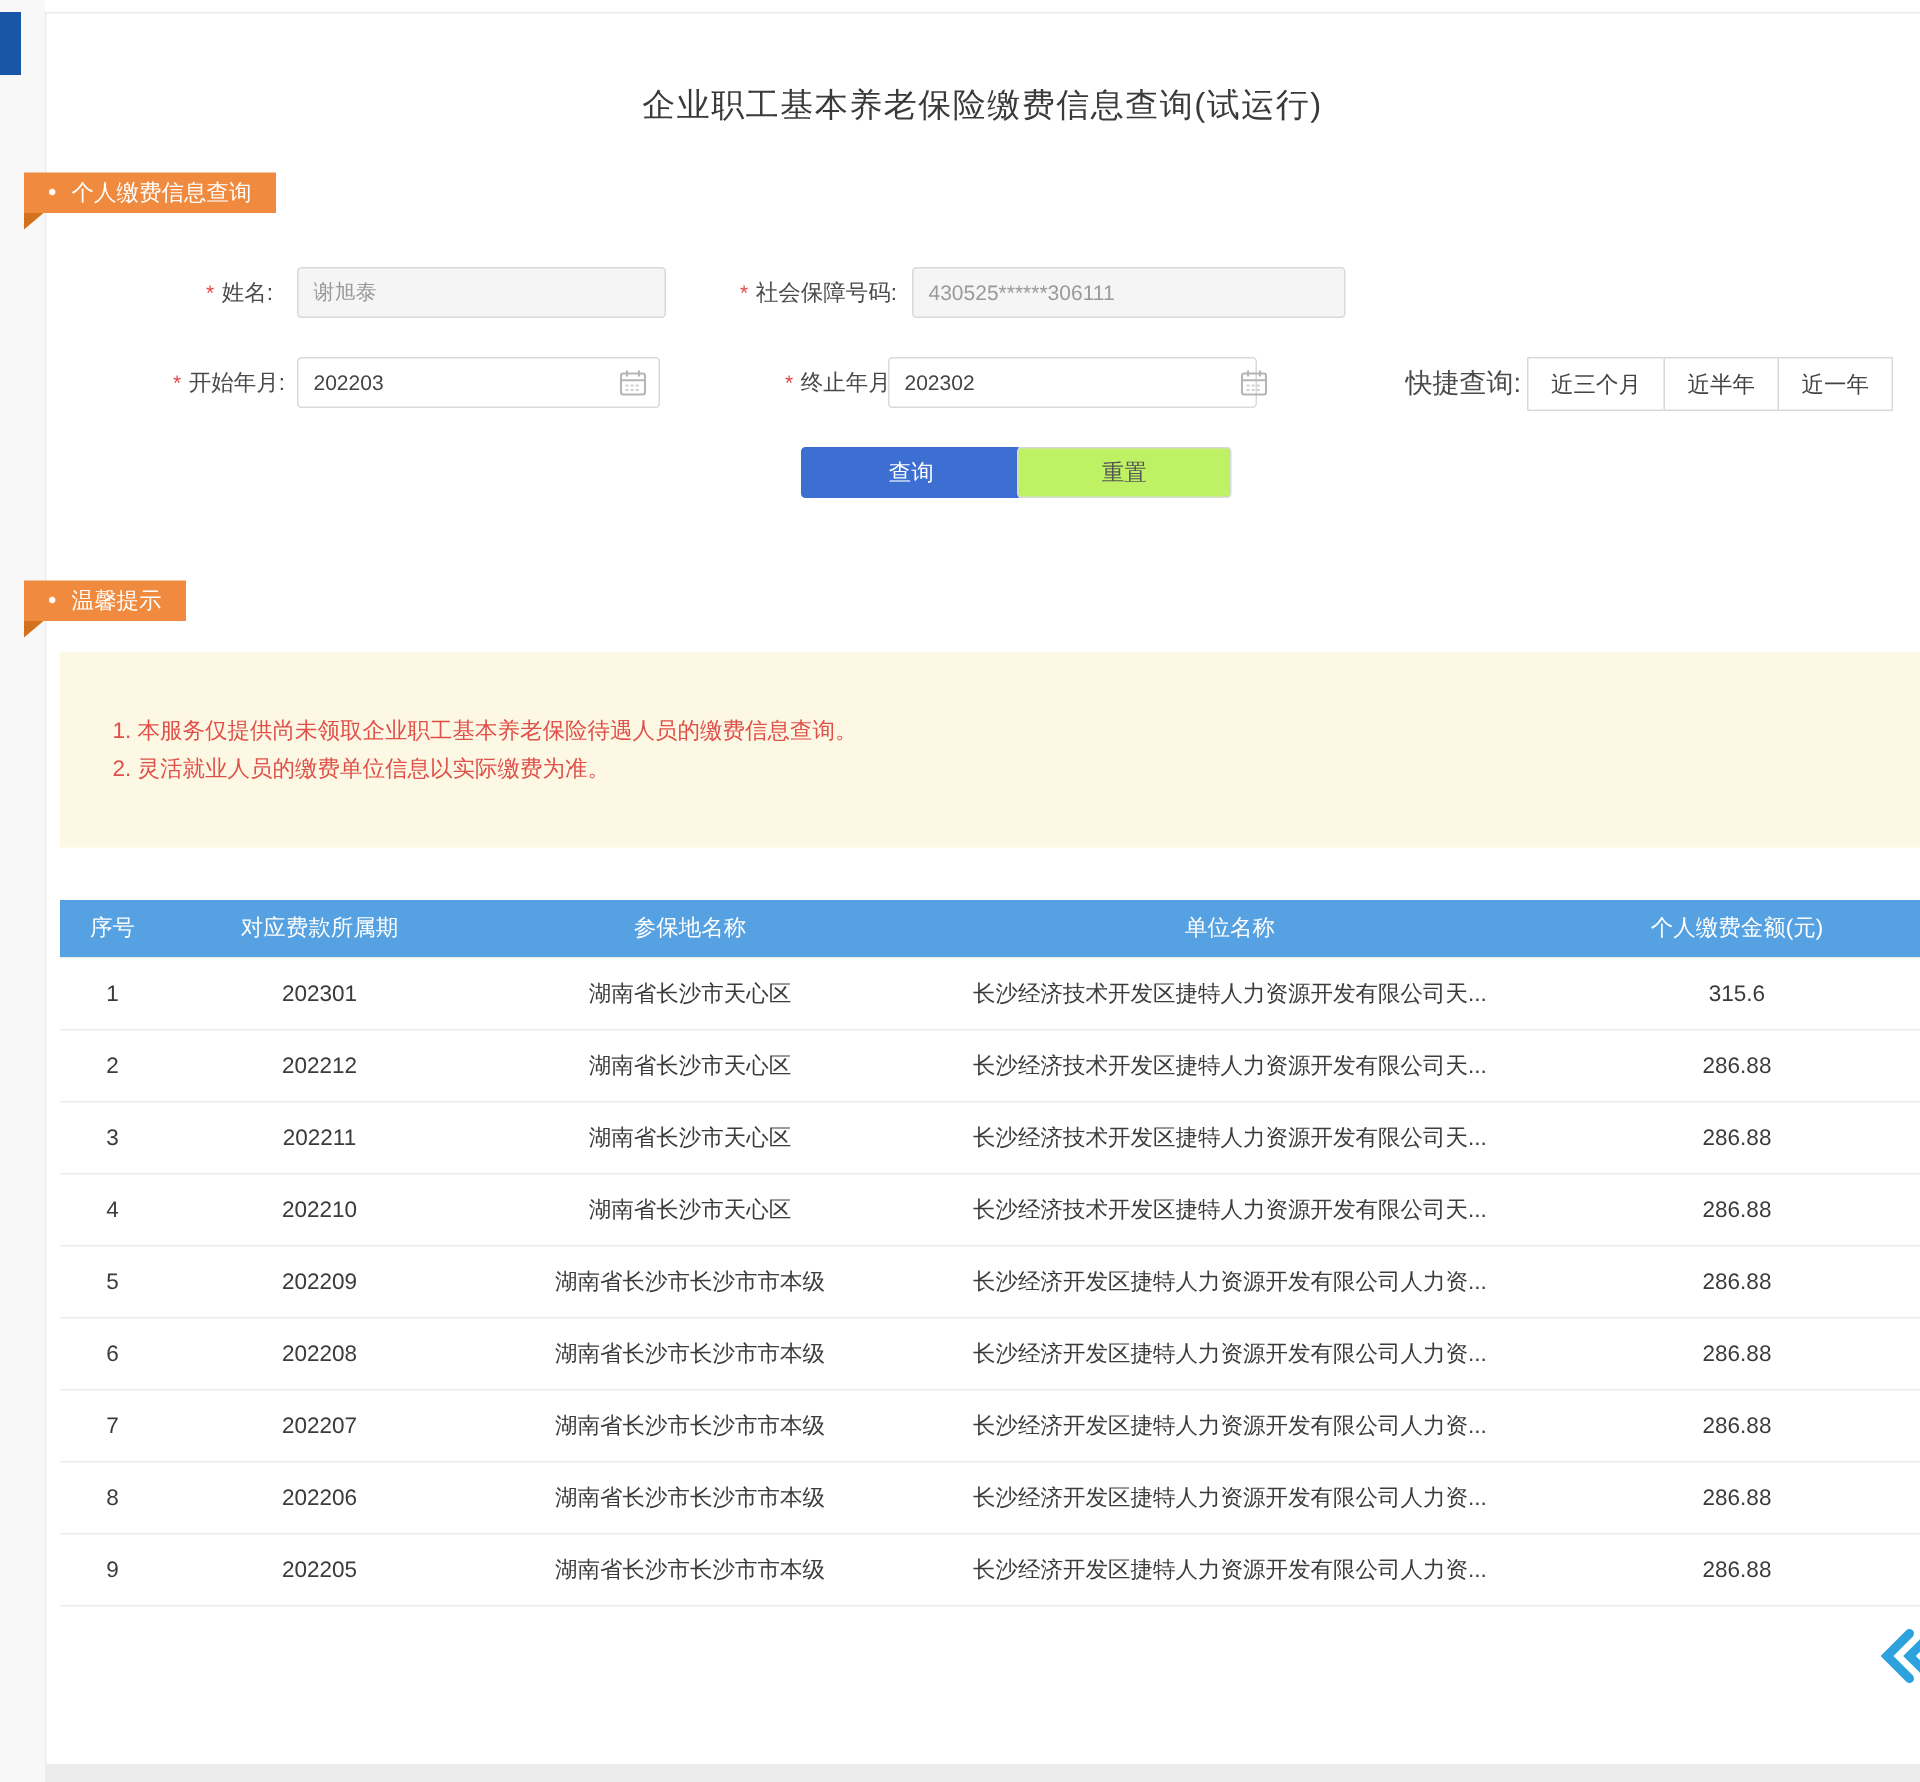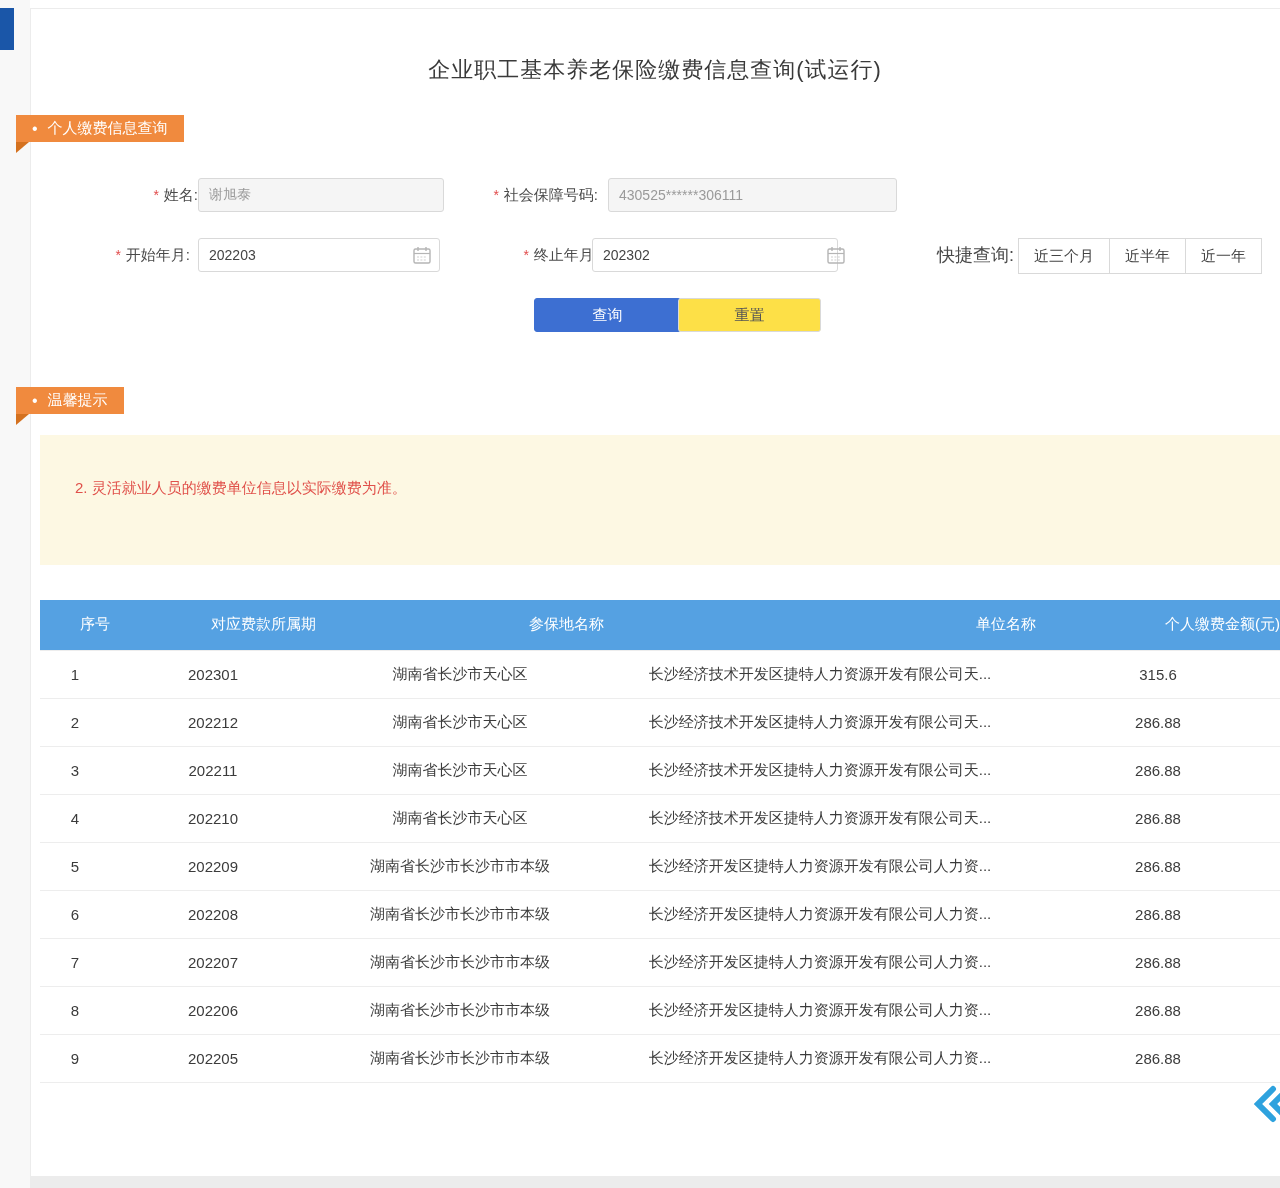--- a/index.html
+++ b/index.html
@@ -57,33 +57,33 @@
     font-size:15px; padding:0 15px; margin-left:-1px; cursor:pointer; white-space:nowrap;
     font-family:"Liberation Sans","DejaVu Sans",sans-serif;
   }
   .quick-btn:first-child { margin-left:0; }
 
   .btn {
     position:absolute; top:298px; height:34px; border-radius:3px; font-size:15px; cursor:pointer;
     font-family:"Liberation Sans","DejaVu Sans",sans-serif;
   }
   .btn-query { left:520px; width:147px; background:#3d6fd2; border:1px solid #3d6fd2; color:#fff;margin-left:14px; }
-  .btn-reset { left:678px; width:143px; background:#fde047; border:1px solid #d9d9d9; color:#555; }
+  .btn-reset { left:678px; width:143px; background:#bef264; border:1px solid #d9d9d9; color:#555; }
 
   
   .notice-box {
     position:absolute; left:40px; top:435px; width:1240px; height:130px;
     background:#fdf8e3; padding:40px 0 0 35px;
   }
   .notice-line { font-size:15px; color:#e0504a; line-height:25px; }
 
   
   .pay-table { position:absolute; left:40px; top:600px; width:1240px; border-collapse:collapse; }
   .pay-table thead th {
-    height:50px; background:#55a1e2; color:#fff; font-size:15px; font-weight:normal; text-align:right;margin-left:48px;
+    height:38px; background:#55a1e2; color:#fff; font-size:15px; font-weight:normal; text-align:center;margin-left:48px;
   }
   .pay-table tbody td {
     height:48px; background:#fff; border-bottom:1px solid #ededed;
     font-size:15px; color:#3b3b3b; text-align:center; white-space:nowrap; overflow:hidden;
   }
   .pay-table tbody tr:first-child td { border-top:1px solid #ededed; }
 
   .chevron-wrap { position:absolute; left:1248px; top:1082px; width:44px; height:44px; cursor:pointer; z-index:3; }
 </style>
 </head>
@@ -94,21 +94,21 @@
 <div class="blue-block"></div>
 <div class="bottom-strip"></div>
 
 <div class="page-title">企业职工基本养老保险缴费信息查询(试运行)</div>
 
 <div class="ribbon" id="ribbon-query">
   <span class="bullet">•</span>
   <span>个人缴费信息查询</span>
 </div>
 
-<div class="field-label" style="left:88px; top:178px; width:110px;text-align:right;">
+<div class="field-label" style="left:72px; top:178px; width:110px;text-align:right;">
   <span class="req">*</span><span>姓名:</span>
 </div>
 <input class="txt-input disabled" style="left: 198px; top: 178px; width: 246px;" readonly="" value="谢旭泰">
 
 <div class="field-label" style="left:440px; top:178px; width:158px;">
   <span class="req">*</span><span>社会保障号码:</span>
 </div>
 <input class="txt-input disabled" style="left: 608px; top: 178px; width: 289px;" readonly="" value="430525******306111">
 
 <div class="field-label" style="left:80px; top:238px; width:110px;">
@@ -146,20 +146,21 @@
 
 <button class="btn btn-query">查询</button>
 <button class="btn btn-reset">重置</button>
 
 <div class="ribbon" id="ribbon-tips">
   <span class="bullet">•</span>
   <span>温馨提示</span>
 </div>
 
 <div class="notice-box">
+  <div class="notice-line">1. 本服务仅提供尚未领取企业职工基本养老保险待遇人员的缴费信息查询。</div>
   <div class="notice-line">2. 灵活就业人员的缴费单位信息以实际缴费为准。</div>
 </div>
 
 <table class="pay-table">
   <colgroup>
     <col style="width:70px">
       <col style="width:206px">
       <col style="width:288px">
       <col style="width:432px">
       <col style="width:244px">

